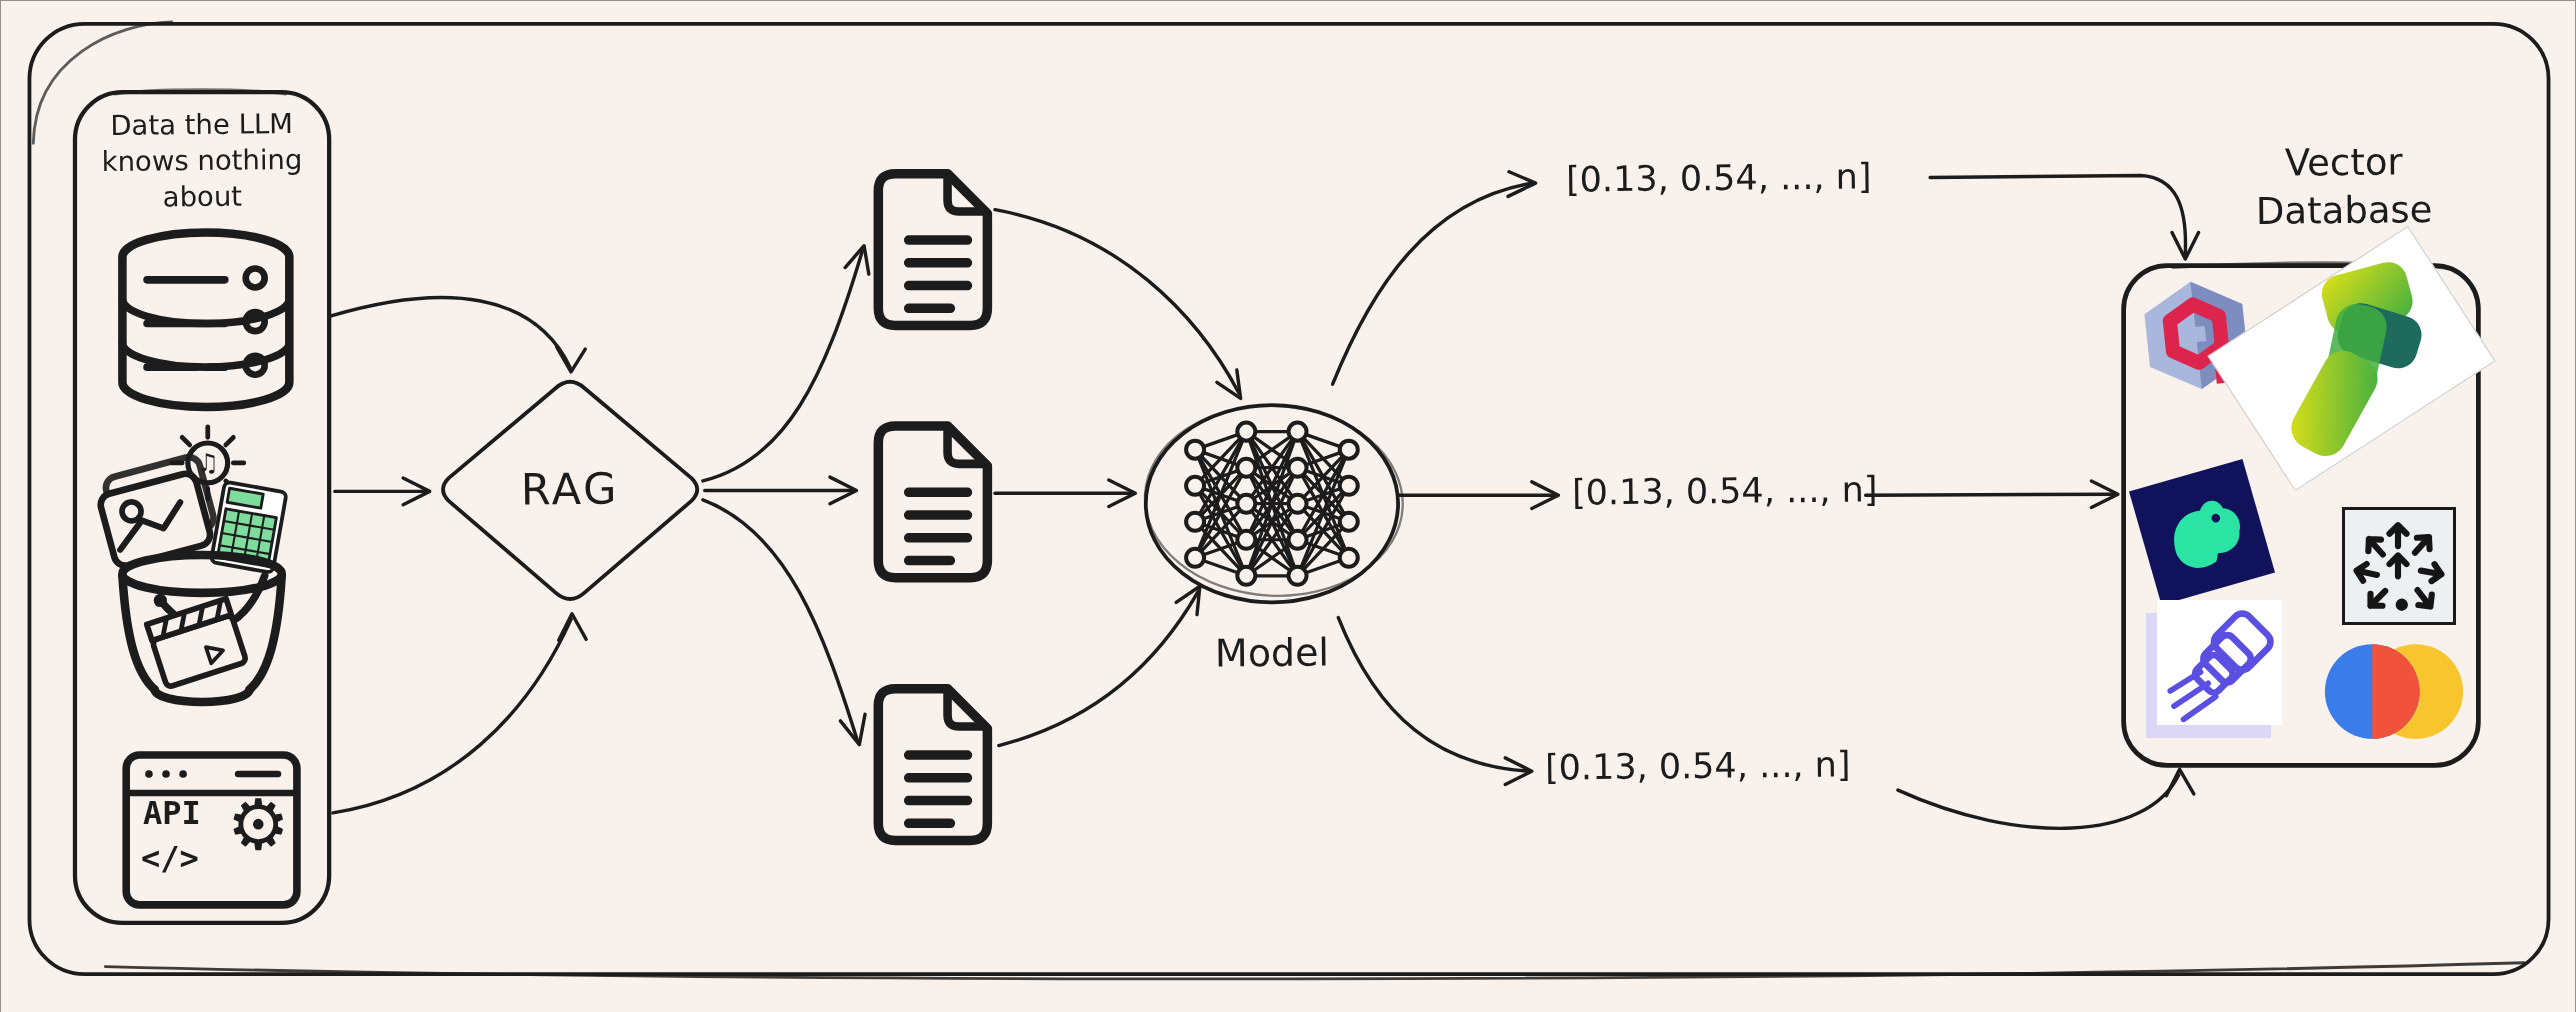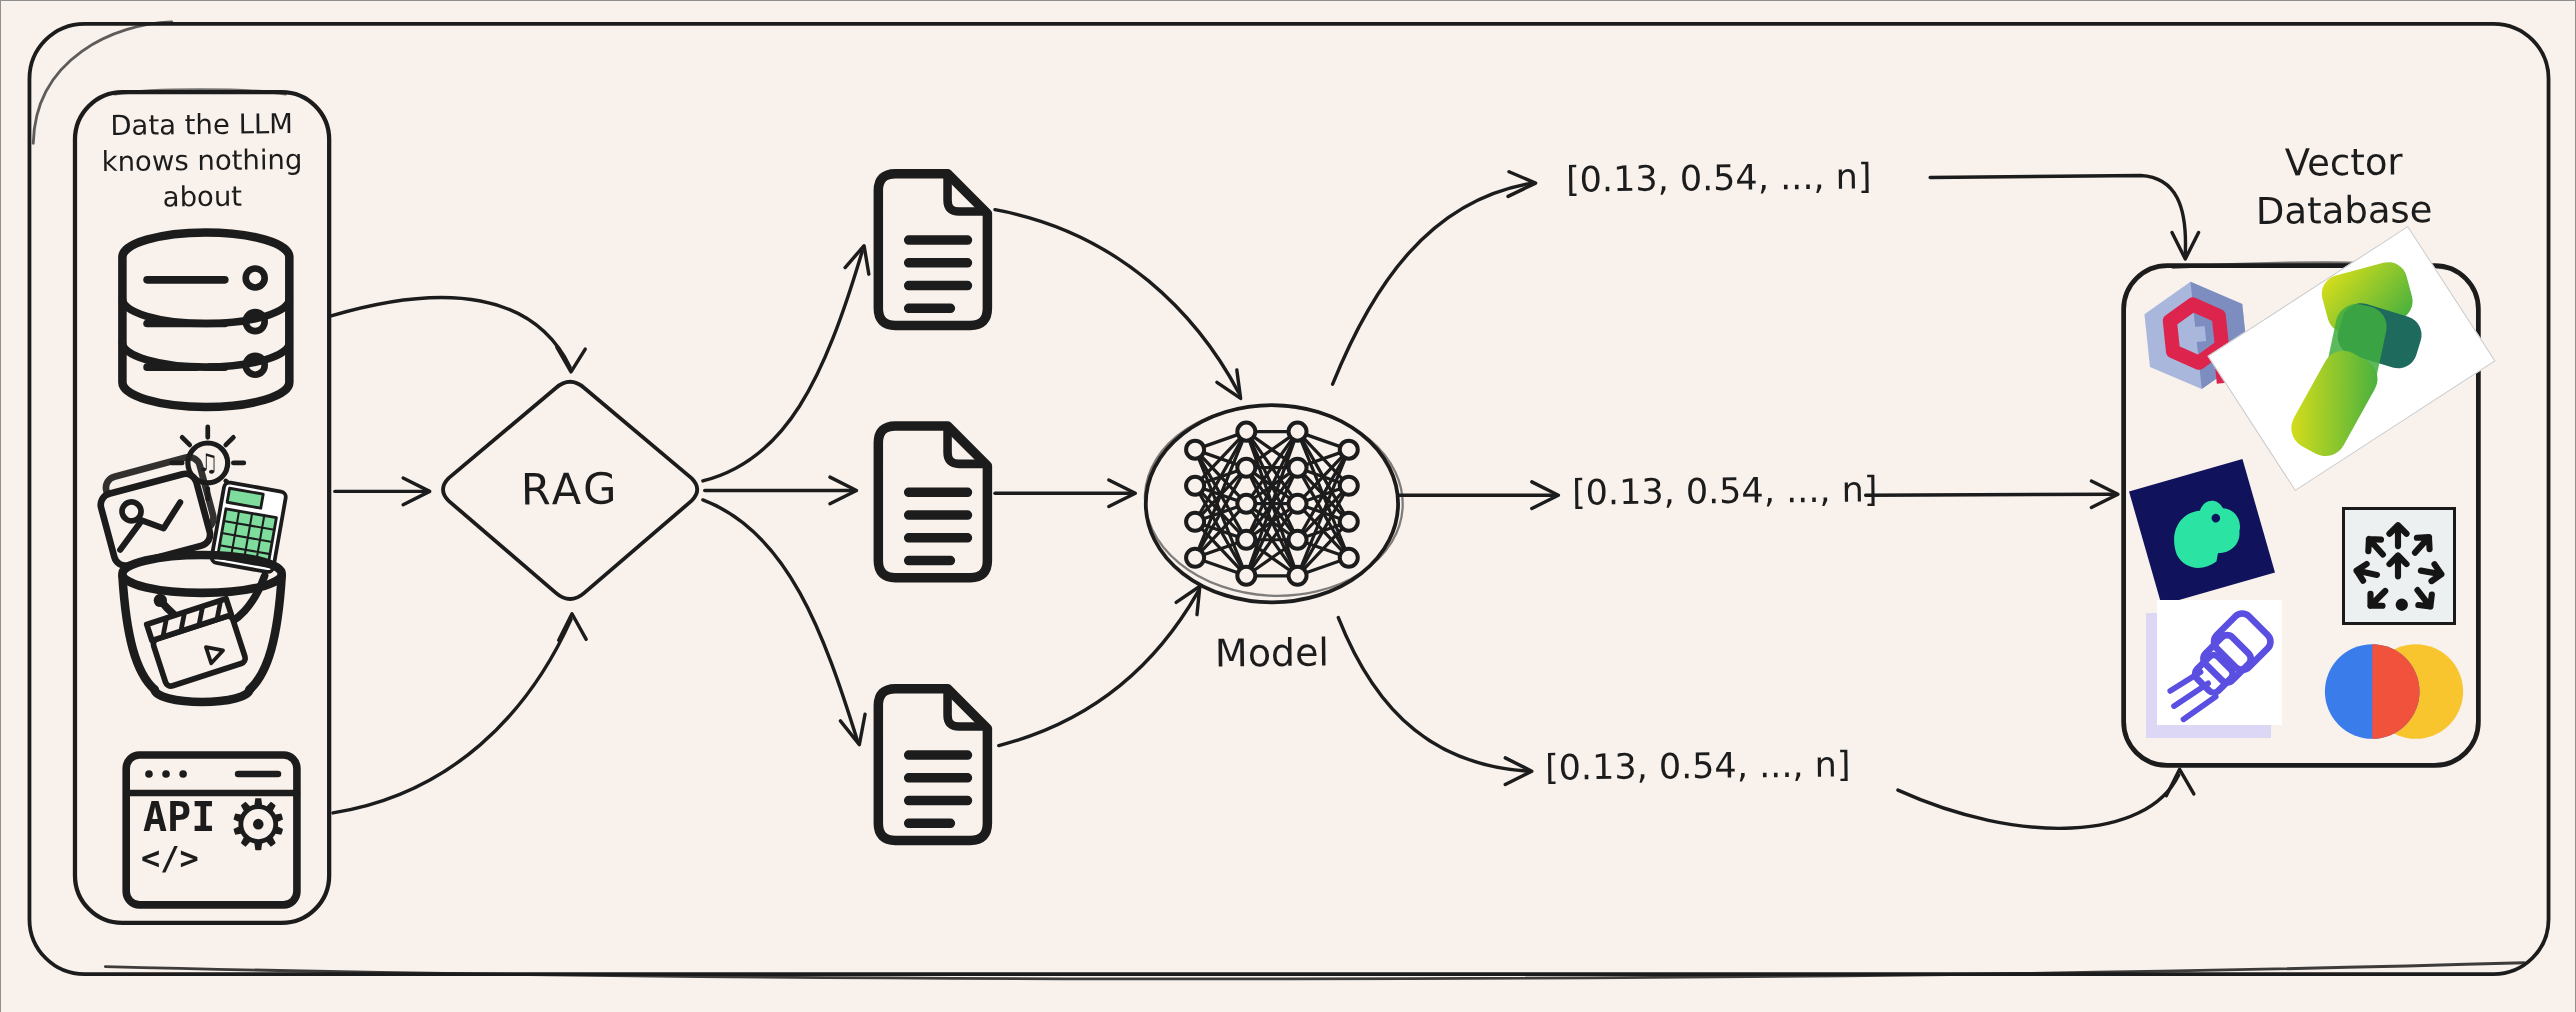--- a/index.html
+++ b/index.html
@@ -273,21 +273,21 @@
         <path d="M2204,506 L2232,520 L2204,534"></path>
     </g>
     <g stroke-width="3.6">
       <path d="M2000,832 C2128,890 2262,886 2296,816"></path>
         <path d="M2283,838 L2297,810 L2312,836"></path>
     </g>
   </svg>
 
   <div class="label hand" style="left:87px;top:106px;width:228px;text-align:center;font-size:27.5px;line-height:1.3;">Data the LLM knows nothing about</div>
 
-  <div class="label mono" style="left:142px;top:793px;font-size:40px;">API</div>
+  <div class="label mono" style="left:142px;top:793px;font-size:32px;">API</div>
   <div class="label mono" style="left:140px;top:838px;font-size:32px;">&lt;/&gt;</div>
   <div class="label" style="left:226px;top:789px;font-size:70px;line-height:1;">⚙</div>
 
   <div class="label hand" style="left:479px;top:463px;width:180px;text-align:center;font-size:43px;letter-spacing:2.8px;">RAG</div>
 
   <div class="label hand" style="left:1176px;top:630px;width:190px;text-align:center;font-size:38px;">Model</div>
 
   <div class="label nowrap hand" style="left:1565px;top:157px;font-size:35px;">[0.13, 0.54, ..., n]</div>
   <div class="label nowrap hand" style="left:1571px;top:470px;font-size:35px;">[0.13, 0.54, ..., n]</div>
   <div class="label nowrap hand" style="left:1544px;top:745px;font-size:35px;">[0.13, 0.54, ..., n]</div>

